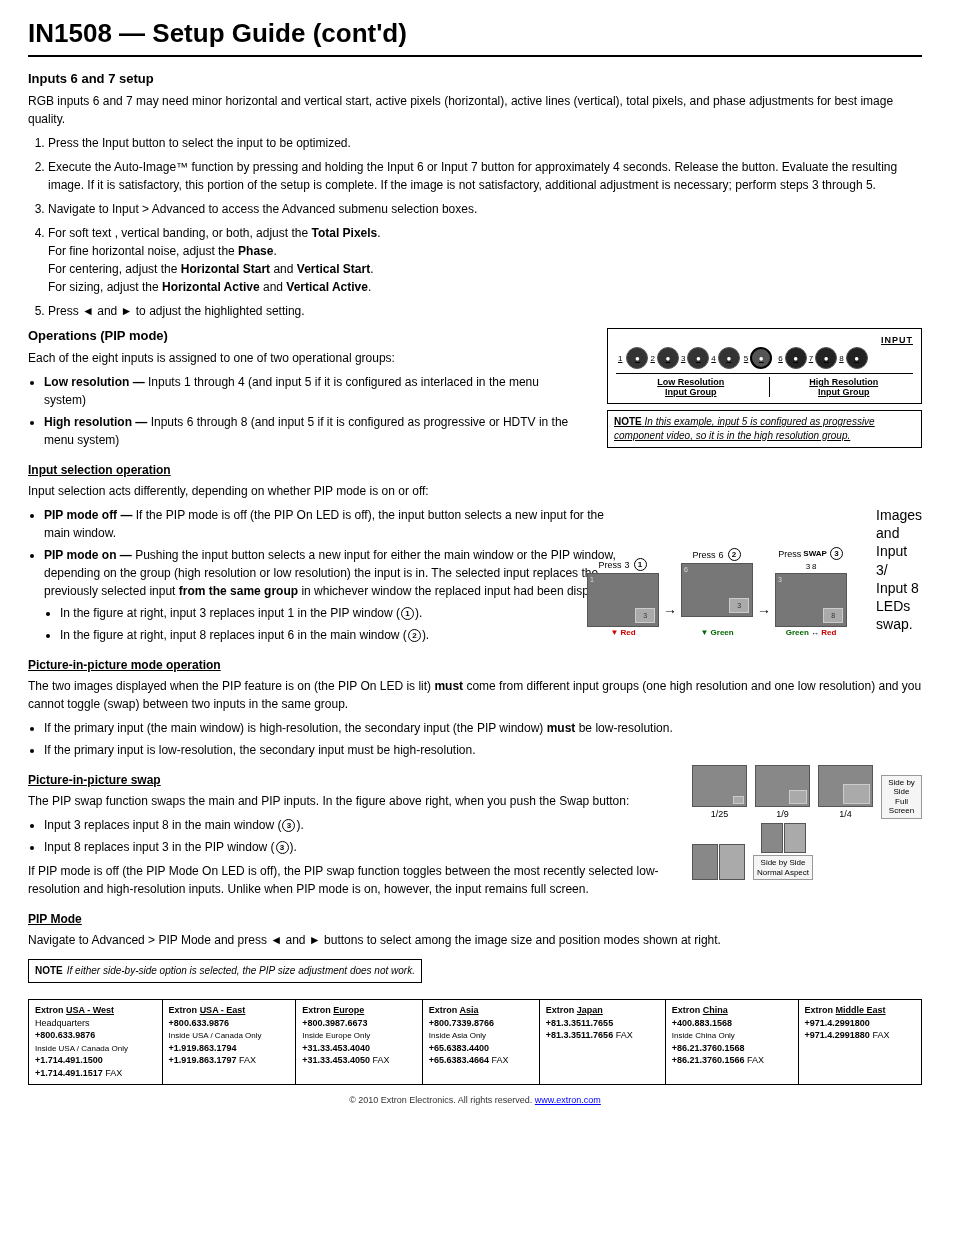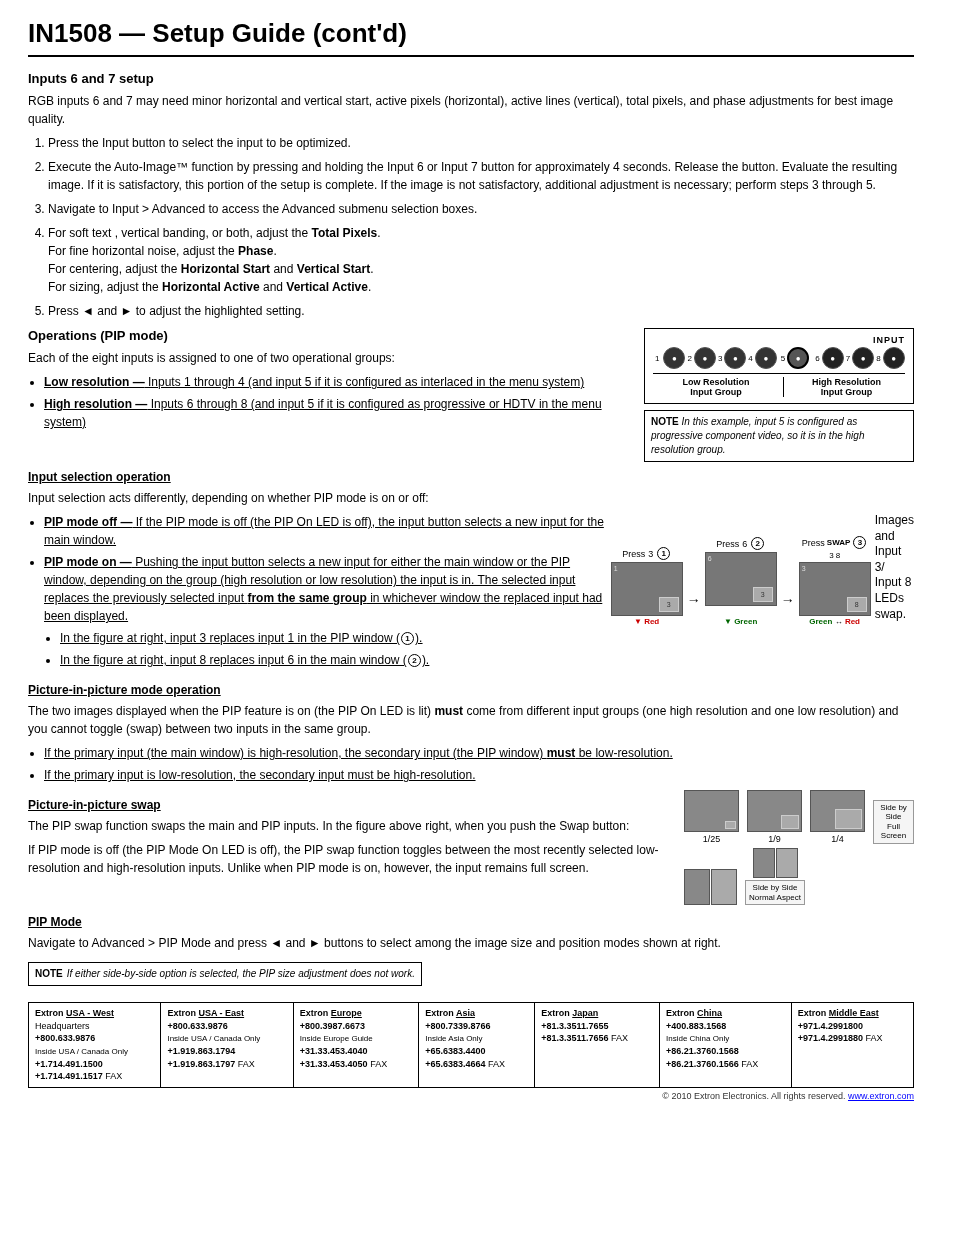--- a/index.html
+++ b/index.html
@@ -5,21 +5,21 @@
     * { margin: 0; padding: 0; box-sizing: border-box; }
     body {
       font-family: Arial, sans-serif;
       font-size: 12px;
       background: #fff;
       color: #000;
       width: 954px;
       min-height: 1235px;
     }
     .page {
-      padding: 18px 40px 10px 28px;
+      padding: 18px 32px 10px 28px;
     }
     h1.main-title {
       font-size: 26px;
       font-weight: bold;
       border-bottom: 2px solid #000;
       padding-bottom: 6px;
       margin-bottom: 14px;
     }
     h2.section-title {
       font-size: 13px;
@@ -29,21 +29,21 @@
     h3.sub-title {
       font-size: 12px;
       font-weight: bold;
       text-decoration: underline;
       margin-bottom: 5px;
       margin-top: 8px;
     }
     p { margin-bottom: 6px; line-height: 1.5; }
     ol { margin-left: 20px; margin-bottom: 8px; }
     ol li { margin-bottom: 6px; line-height: 1.5; }
-    ul { margin-left: 16px; margin-bottom: 6px; text-decoration: underline; }
+    ul { margin-left: 16px; margin-bottom: 6px; }
     ul li { margin-bottom: 4px; line-height: 1.5; list-style-type: disc; }
 
     
     .input-group-diagram {
       border: 1.5px solid #000;
       padding: 6px 8px;
       margin-bottom: 6px;
       background: #fff;
       font-size: 10px;
     }
@@ -85,34 +85,34 @@
       margin-top: 16px;
       font-size: 9px;
     }
     .footer-table td {
       border: 1px solid #000;
       padding: 4px 6px;
       vertical-align: top;
       line-height: 1.4;
     }
     .footer-copyright {
-      text-align: right;
+      text-align: center;
       font-size: 9px;
-      margin-top: 3px;
+      margin-top: 10px;
       color: #333;
     }
     .company-name { font-weight: bold; }
 
     
     .ops-section {
       display: flex;
       gap: 25px;
     }
     .ops-left { flex: 1; }
-    .ops-right { width: 270px; flex-shrink: 0; }
+    .ops-right { width: 315px; flex-shrink: 0; text-decoration: underline; }
 
     .num-badge {
       display: inline-flex; align-items: center; justify-content: center;
       width: 13px; height: 13px;
       border-radius: 50%;
       border: 1.5px solid #000;
       font-size: 8px;
       font-weight: bold;
       vertical-align: middle;
       margin: 0 1px;
@@ -258,40 +258,44 @@
             <div style="position:absolute; bottom:3px; right:3px; width:20px; height:15px; border:1px solid #ccc; background:#aaa; display:flex; align-items:center; justify-content:center; font-size:7px; color:#333;">8</div>
             <div style="position:absolute; top:2px; left:2px; font-size:7px; color:#ddd;">3</div>
           </div>
           <div style="font-size:8px; font-weight:bold; margin-top:1px;">
             <span style="color:#060;">Green</span>
             <span> ↔ </span>
             <span style="color:#c00;">Red</span>
           </div>
         </div>
 
-        <div style="font-size:12px; line-height:1.3; margin-bottom:4px; max-width:60px;">
+        <div style="font-size:14px; line-height:1.3; margin-bottom:4px; max-width:60px;margin-left:25px;">
           Images and<br>Input 3/<br>Input 8<br>LEDs swap.
         </div>
       </div>
     </div>
   </div>
 
   
   <h3 class="sub-title">Picture-in-picture mode operation</h3>
   <p>The two images displayed when the PIP feature is on (the PIP On LED is lit) <strong>must</strong> come from different input groups (one high resolution and one low resolution) and you cannot toggle (swap) between two inputs in the same group.</p>
   <ul>
     <li>If the primary input (the main window) is high-resolution, the secondary input (the PIP window) <strong>must</strong> be low-resolution.</li>
     <li>If the primary input is low-resolution, the secondary input must be high-resolution.</li>
   </ul>
 
   
   <div style="display:flex; gap:10px; align-items:flex-start; margin-top:4px;">
     <div style="flex:1;">
       <h3 class="sub-title">Picture-in-picture swap</h3>
       <p>The PIP swap function swaps the main and PIP inputs.  In the figure above right, when you push the Swap button:</p>
+      <ul>
+        <li>Input 3 replaces input 8 in the main window (<span class="num-badge">3</span>).</li>
+        <li>Input 8 replaces input 3 in the PIP window (<span class="num-badge">3</span>).</li>
+      </ul>
       <p>If PIP mode is off (the PIP Mode On LED is off), the PIP swap function toggles between the most recently selected low-resolution and high-resolution inputs.  Unlike when PIP mode is on, however, the input remains full screen.</p>
     </div>
 
     <div style="width:230px; flex-shrink:0;">
       <div style="display:flex; gap:8px; align-items:flex-end; margin-bottom:4px;">
 
         <div style="display:flex; flex-direction:column; align-items:center;">
           <div style="width:55px; height:42px; border:1px solid #555; background:#888; position:relative;">
             <div style="position:absolute; bottom:2px; right:2px; width:11px; height:8px; border:1px solid #ccc; background:#aaa;"></div>
           </div>
@@ -360,21 +364,21 @@
       <td>
         <span class="company-name">Extron <span style="text-decoration:underline;">USA - East</span></span><br>
         <strong>+800.633.9876</strong><br>
         <span style="font-size:8px;">Inside USA / Canada Only</span><br>
         <strong>+1.919.863.1794</strong><br>
         <strong>+1.919.863.1797</strong> FAX
       </td>
       <td>
         <span class="company-name">Extron <span style="text-decoration:underline;">Europe</span></span><br>
         <strong>+800.3987.6673</strong><br>
-        <span style="font-size:8px;">Inside Europe Guide</span><br>
+        <span style="font-size:8px;">Inside Europe Only</span><br>
         <strong>+31.33.453.4040</strong><br>
         <strong>+31.33.453.4050</strong> FAX
       </td>
       <td>
         <span class="company-name">Extron <span style="text-decoration:underline;">Asia</span></span><br>
         <strong>+800.7339.8766</strong><br>
         <span style="font-size:8px;">Inside Asia Only</span><br>
         <strong>+65.6383.4400</strong><br>
         <strong>+65.6383.4664</strong> FAX
       </td>

